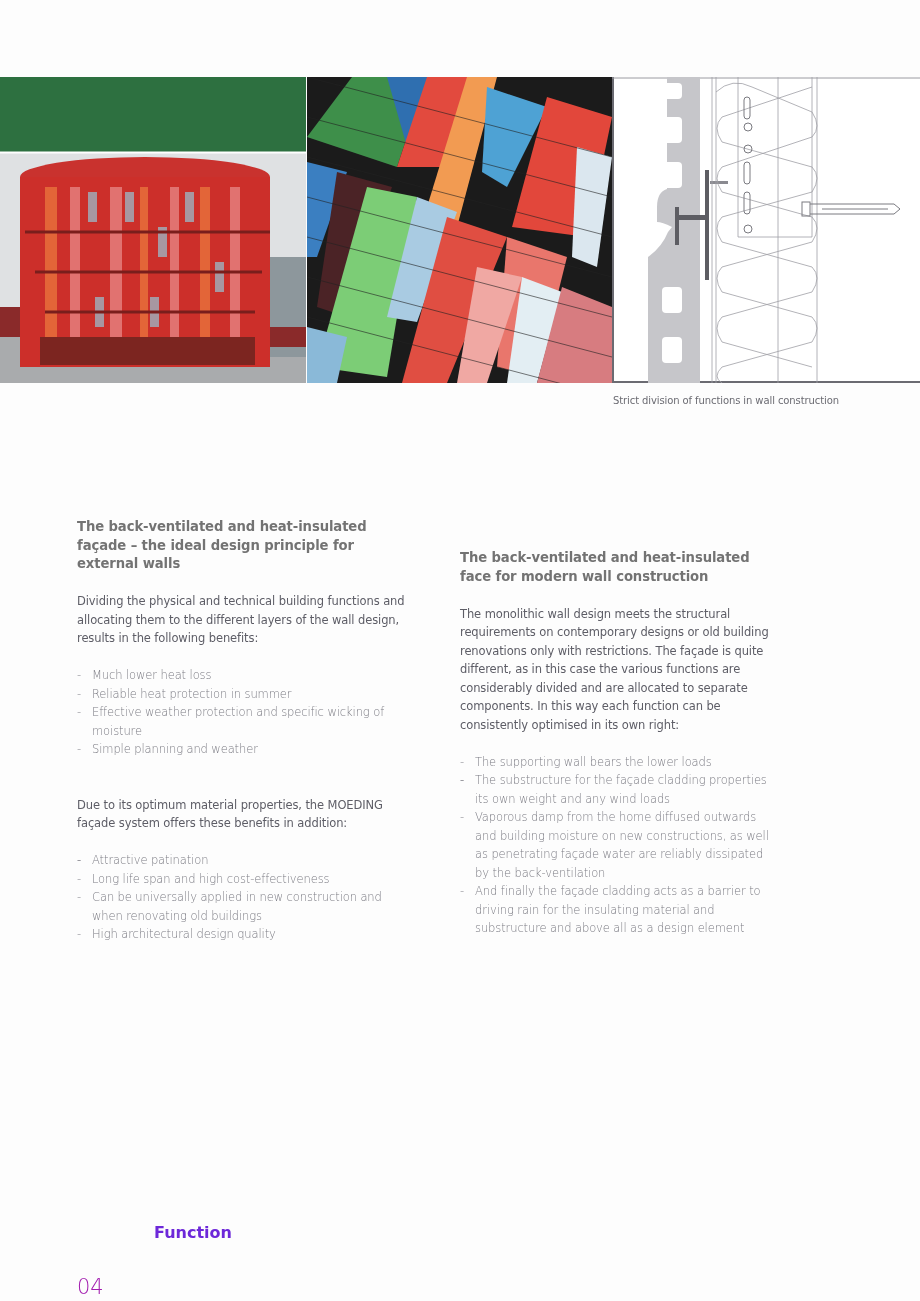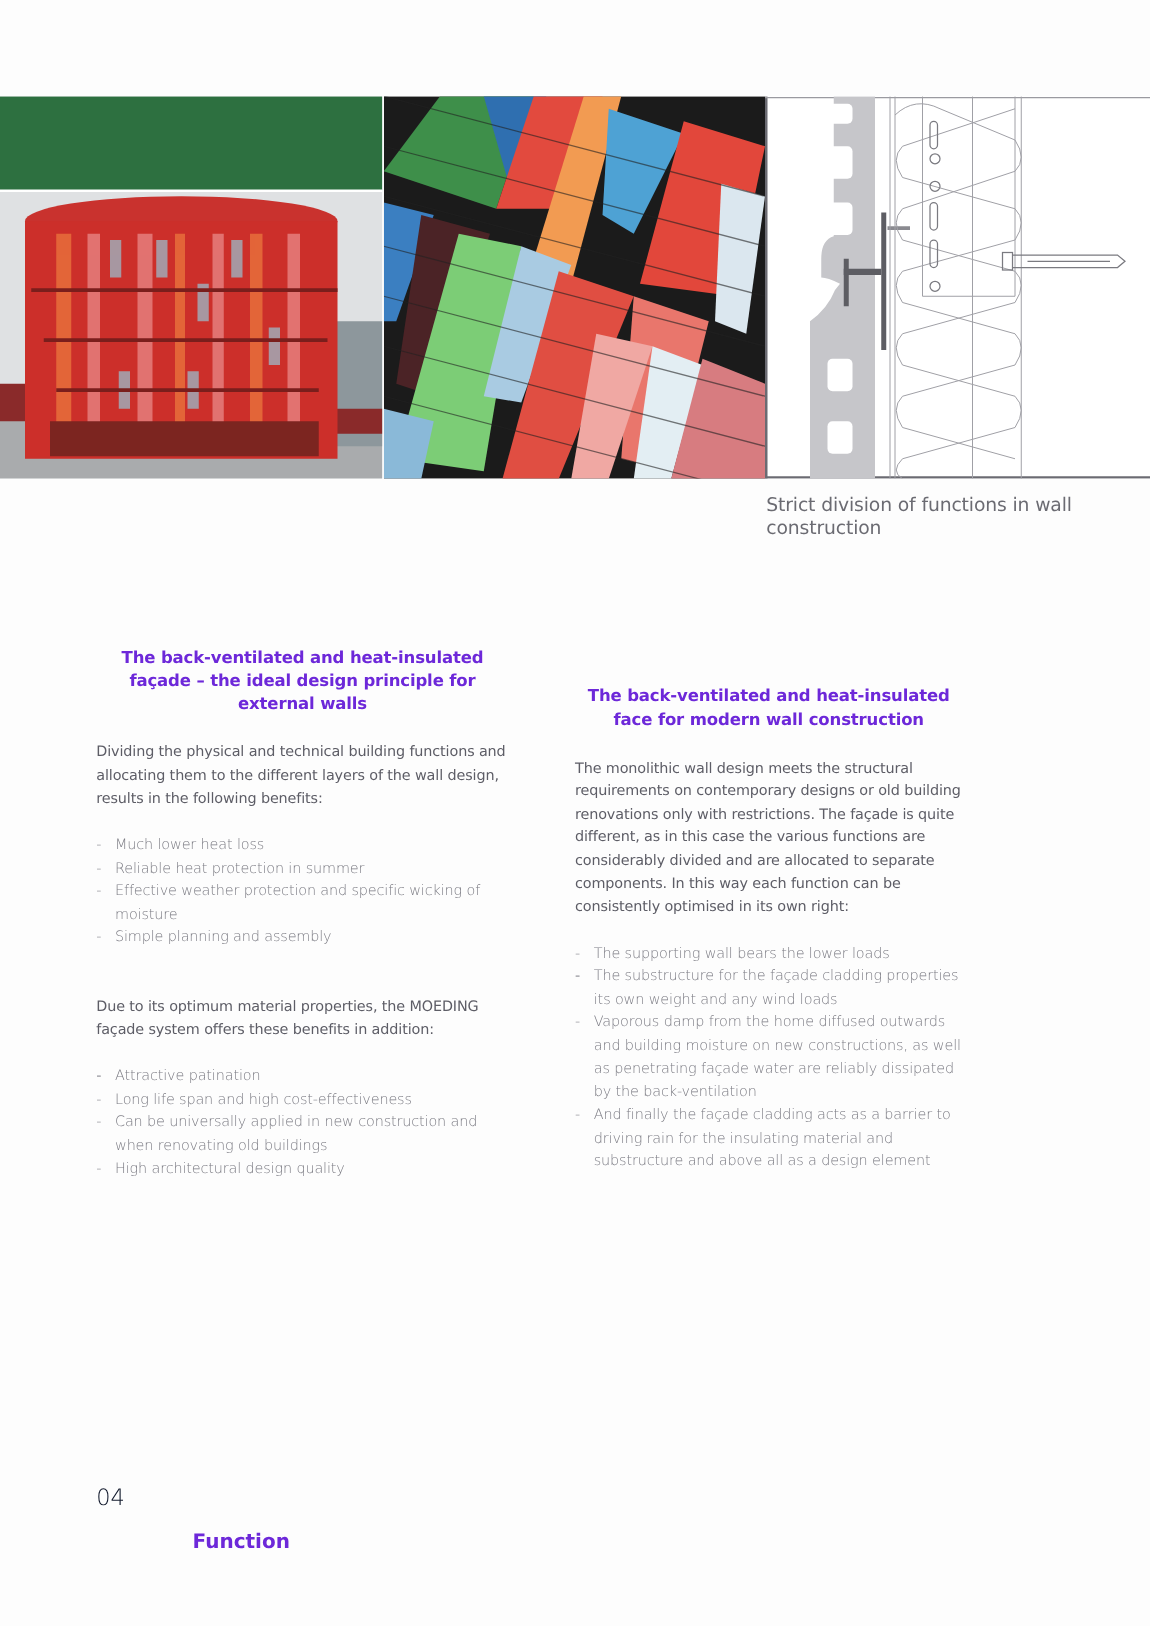--- a/index.html
+++ b/index.html
@@ -3,31 +3,31 @@
 <meta charset="utf-8">
 <style>
   html, body { margin: 0; padding: 0; background: #fdfdfd; }
   body { width: 920px; height: 1301px; position: relative; overflow: hidden;
          font-family: "DejaVu Sans", "Liberation Sans", sans-serif; }
   .img-strip { position: absolute; top: 77px; left: 0; width: 920px; height: 306px; }
   .panel { position: absolute; top: 0; height: 306px; overflow: hidden; }
   #p1 { left: 0; width: 306px; }
   #p2 { left: 307px; width: 305px; }
   #p3 { left: 612px; width: 308px; background: #fff; }
-  .caption { position: absolute; left: 613px; top: 395px; font-size: 15px; color: #6b6b72; letter-spacing: -0.1px; }
+  .caption { position: absolute; left: 613px; top: 395px; font-size: 10px; color: #6b6b72; letter-spacing: -0.1px; }
   .col { position: absolute; width: 330px; }
   #col-left { left: 77px; top: 518px; }
   #col-right { left: 460px; top: 537px; width: 310px; margin-top: 12px; }
-  .heading { color: #6d28d9; font-weight: bold; font-size: 13.2px; line-height: 18.5px; margin: 0; letter-spacing: -0.1px; text-align: center; }
+  .heading { color: #737373; font-weight: bold; font-size: 13.2px; line-height: 18.5px; margin: 0; letter-spacing: -0.1px; }
   .para { color: #5d5d66; font-size: 11.5px; line-height: 18.5px; margin: 0; letter-spacing: -0.1px; }
   .list { list-style: none; padding: 0; margin: 0; color: #7c7c84; font-size: 11.5px; line-height: 18.5px; font-weight: 300; letter-spacing: -0.1px; }
   .list li { position: relative; padding-left: 15px; }
   .list li .dash { position: absolute; left: 0; top: 0; }
   .gap-lg { height: 18.5px; }
-  .footer-num { position: absolute; left: 77px; top: 1188px; font-size: 18px; color: #0f172a; font-weight: 300; }
+  .footer-num { position: absolute; left: 77px; top: 1275px; font-size: 21px; color: #a21caf; font-weight: 300; }
   .footer-title { position: absolute; left: 154px; top: 1223px; font-size: 16px; color: #6d28d9; font-weight: bold; }
 </style>
 </head>
 <body>
 
 <div class="img-strip">
 
   <div class="panel" id="p1">
     <svg width="306" height="306" viewBox="0 0 306 306">
       <rect x="0" y="0" width="306" height="306" fill="#dfe1e3"></rect>
@@ -150,21 +150,21 @@
 
 <div class="col" id="col-left">
   <h2 class="heading">The back-ventilated and heat-insulated façade – the ideal design principle for external walls</h2>
   <div class="gap-lg"></div>
   <p class="para">Dividing the physical and technical building functions and allocating them to the different layers of the wall design, results in the following benefits:</p>
   <div class="gap-lg"></div>
   <ul class="list">
     <li><span class="dash">-</span><span>Much lower heat loss</span></li>
     <li><span class="dash">-</span><span>Reliable heat protection in summer</span></li>
     <li><span class="dash">-</span><span>Effective weather protection and specific wicking of moisture</span></li>
-    <li><span class="dash">-</span><span>Simple planning and assembly</span></li>
+    <li><span class="dash">-</span><span>Simple planning and weather</span></li>
   </ul>
   <div class="gap-lg"></div>
   <div class="gap-lg"></div>
   <p class="para">Due to its optimum material properties, the MOEDING façade system offers these benefits in addition:</p>
   <div class="gap-lg"></div>
   <ul class="list">
     <li><span class="dash">-</span></li>
     <li><span class="dash">-</span><span>Attractive patination</span></li>
     <li><span class="dash">-</span><span>Long life span and high cost-effectiveness</span></li>
     <li><span class="dash">-</span><span>Can be universally applied in new construction and when renovating old buildings</span></li>

